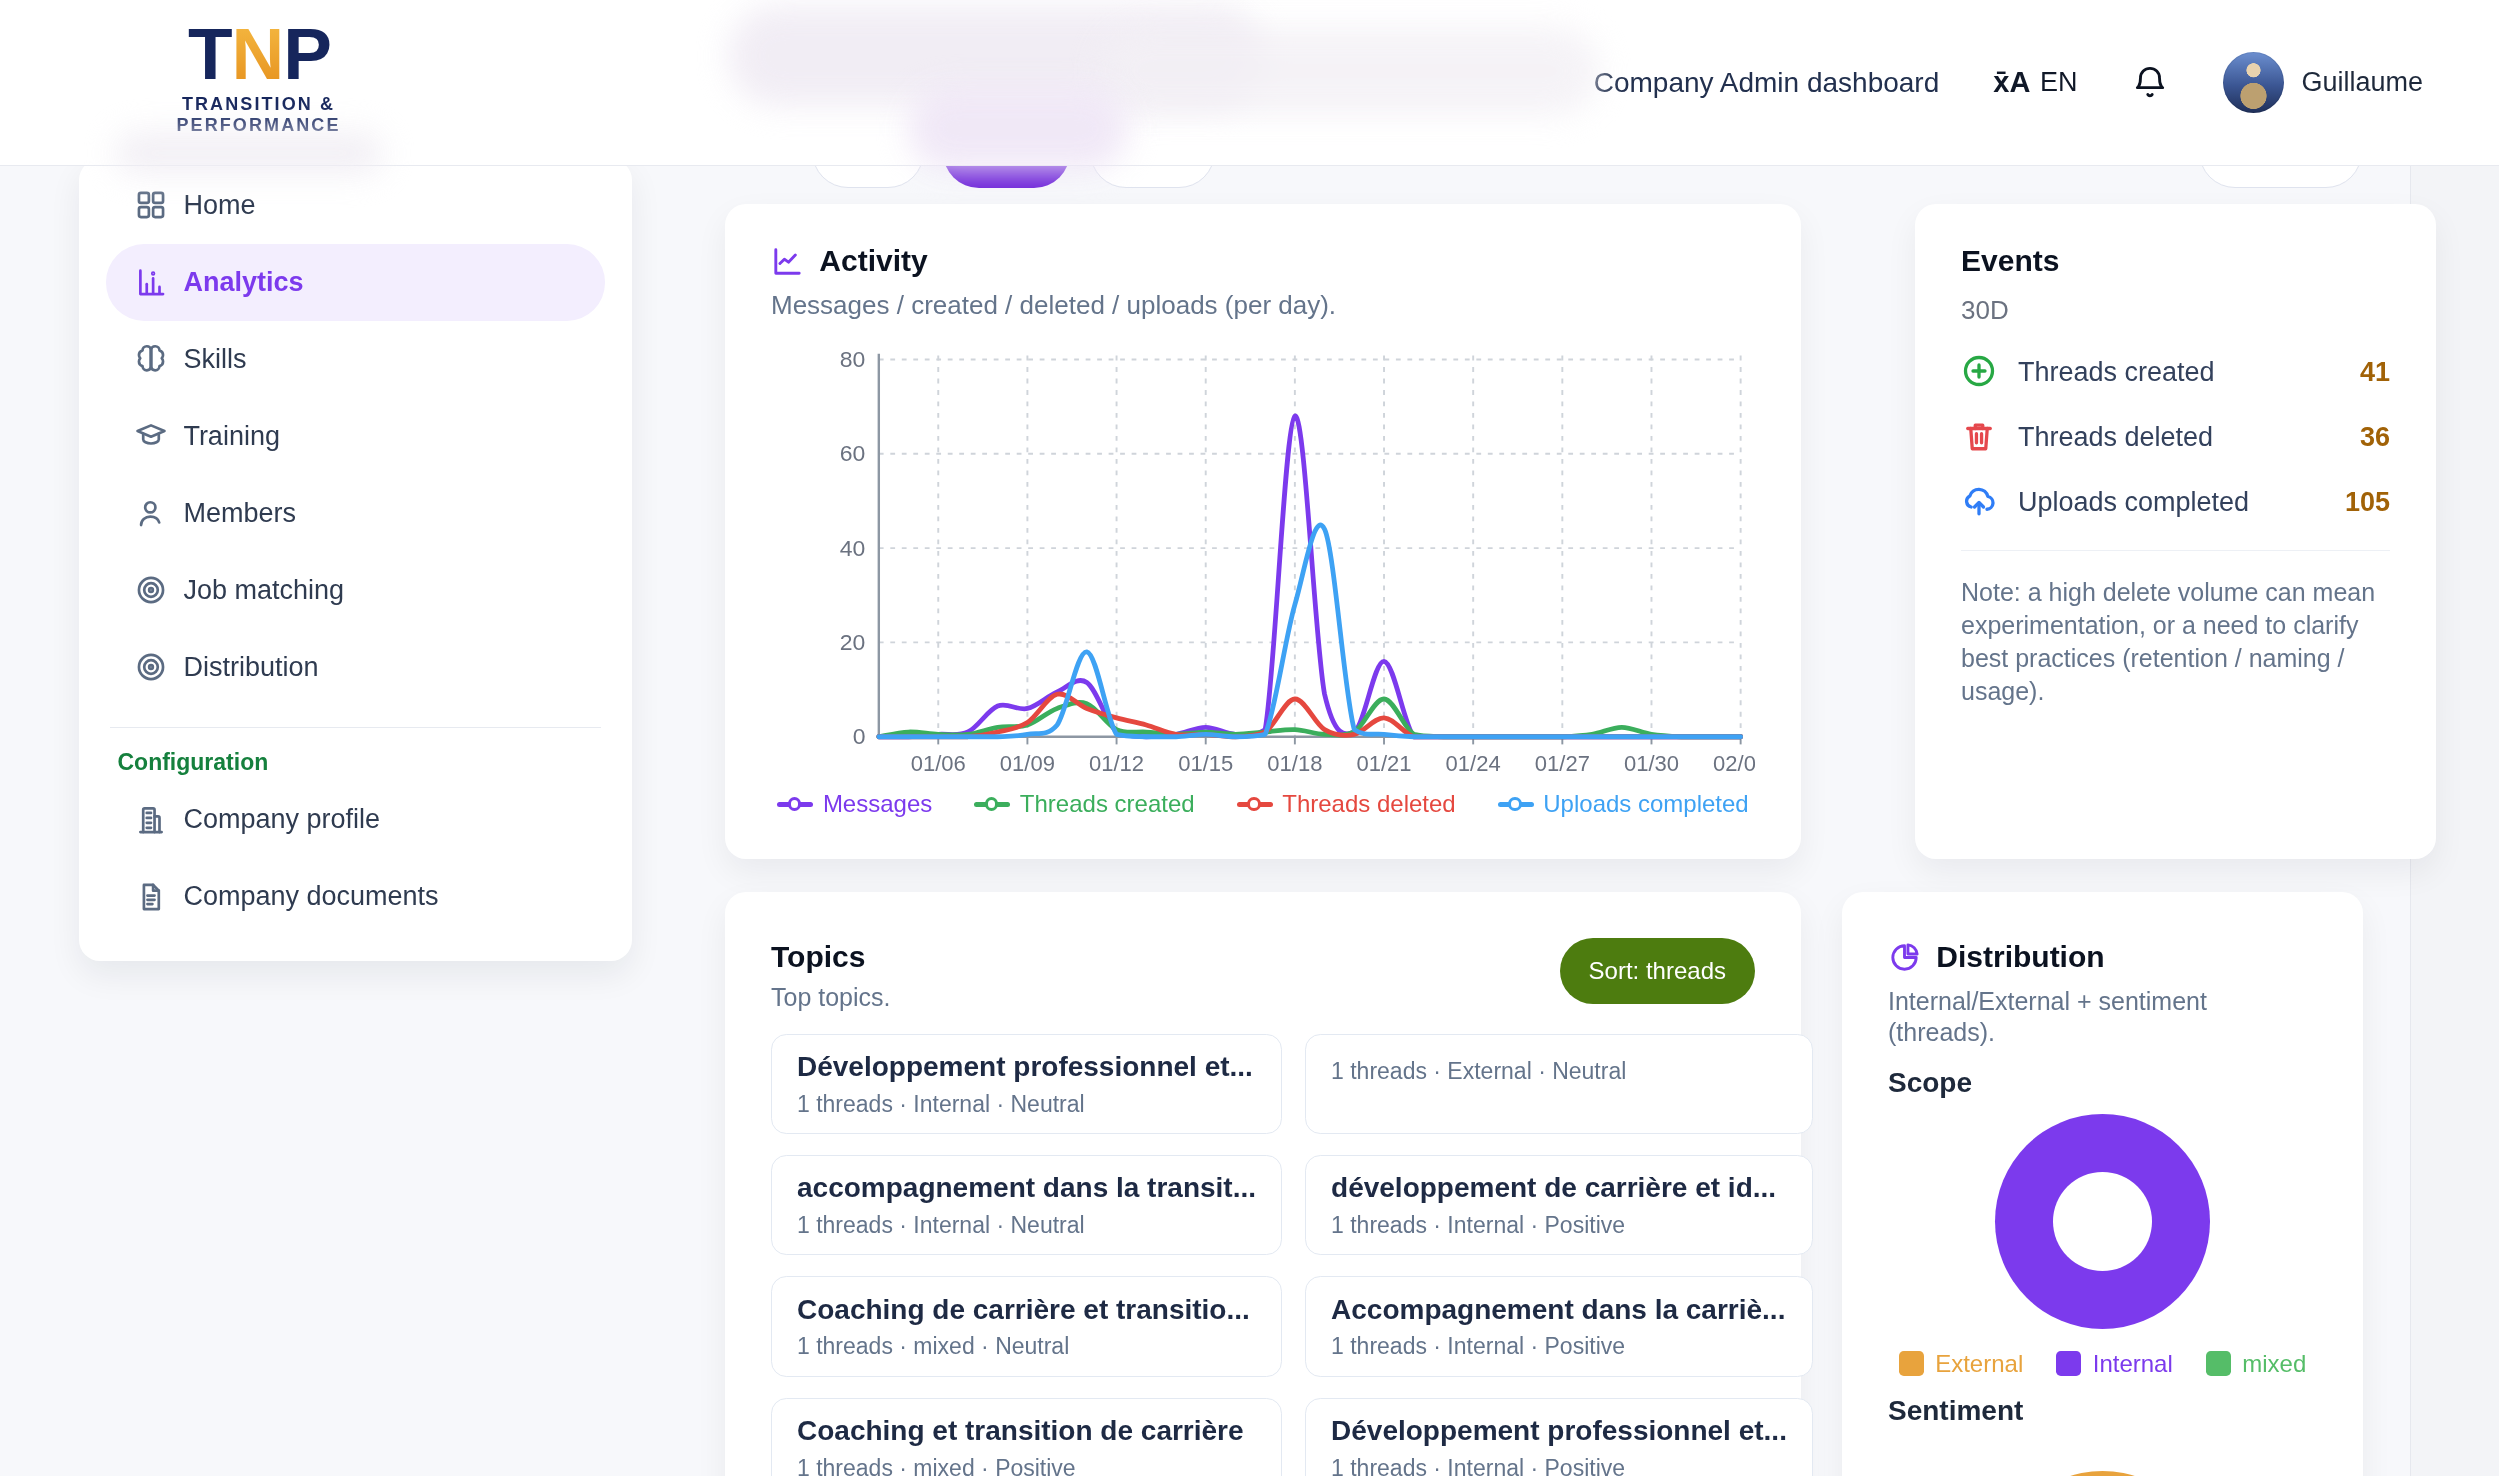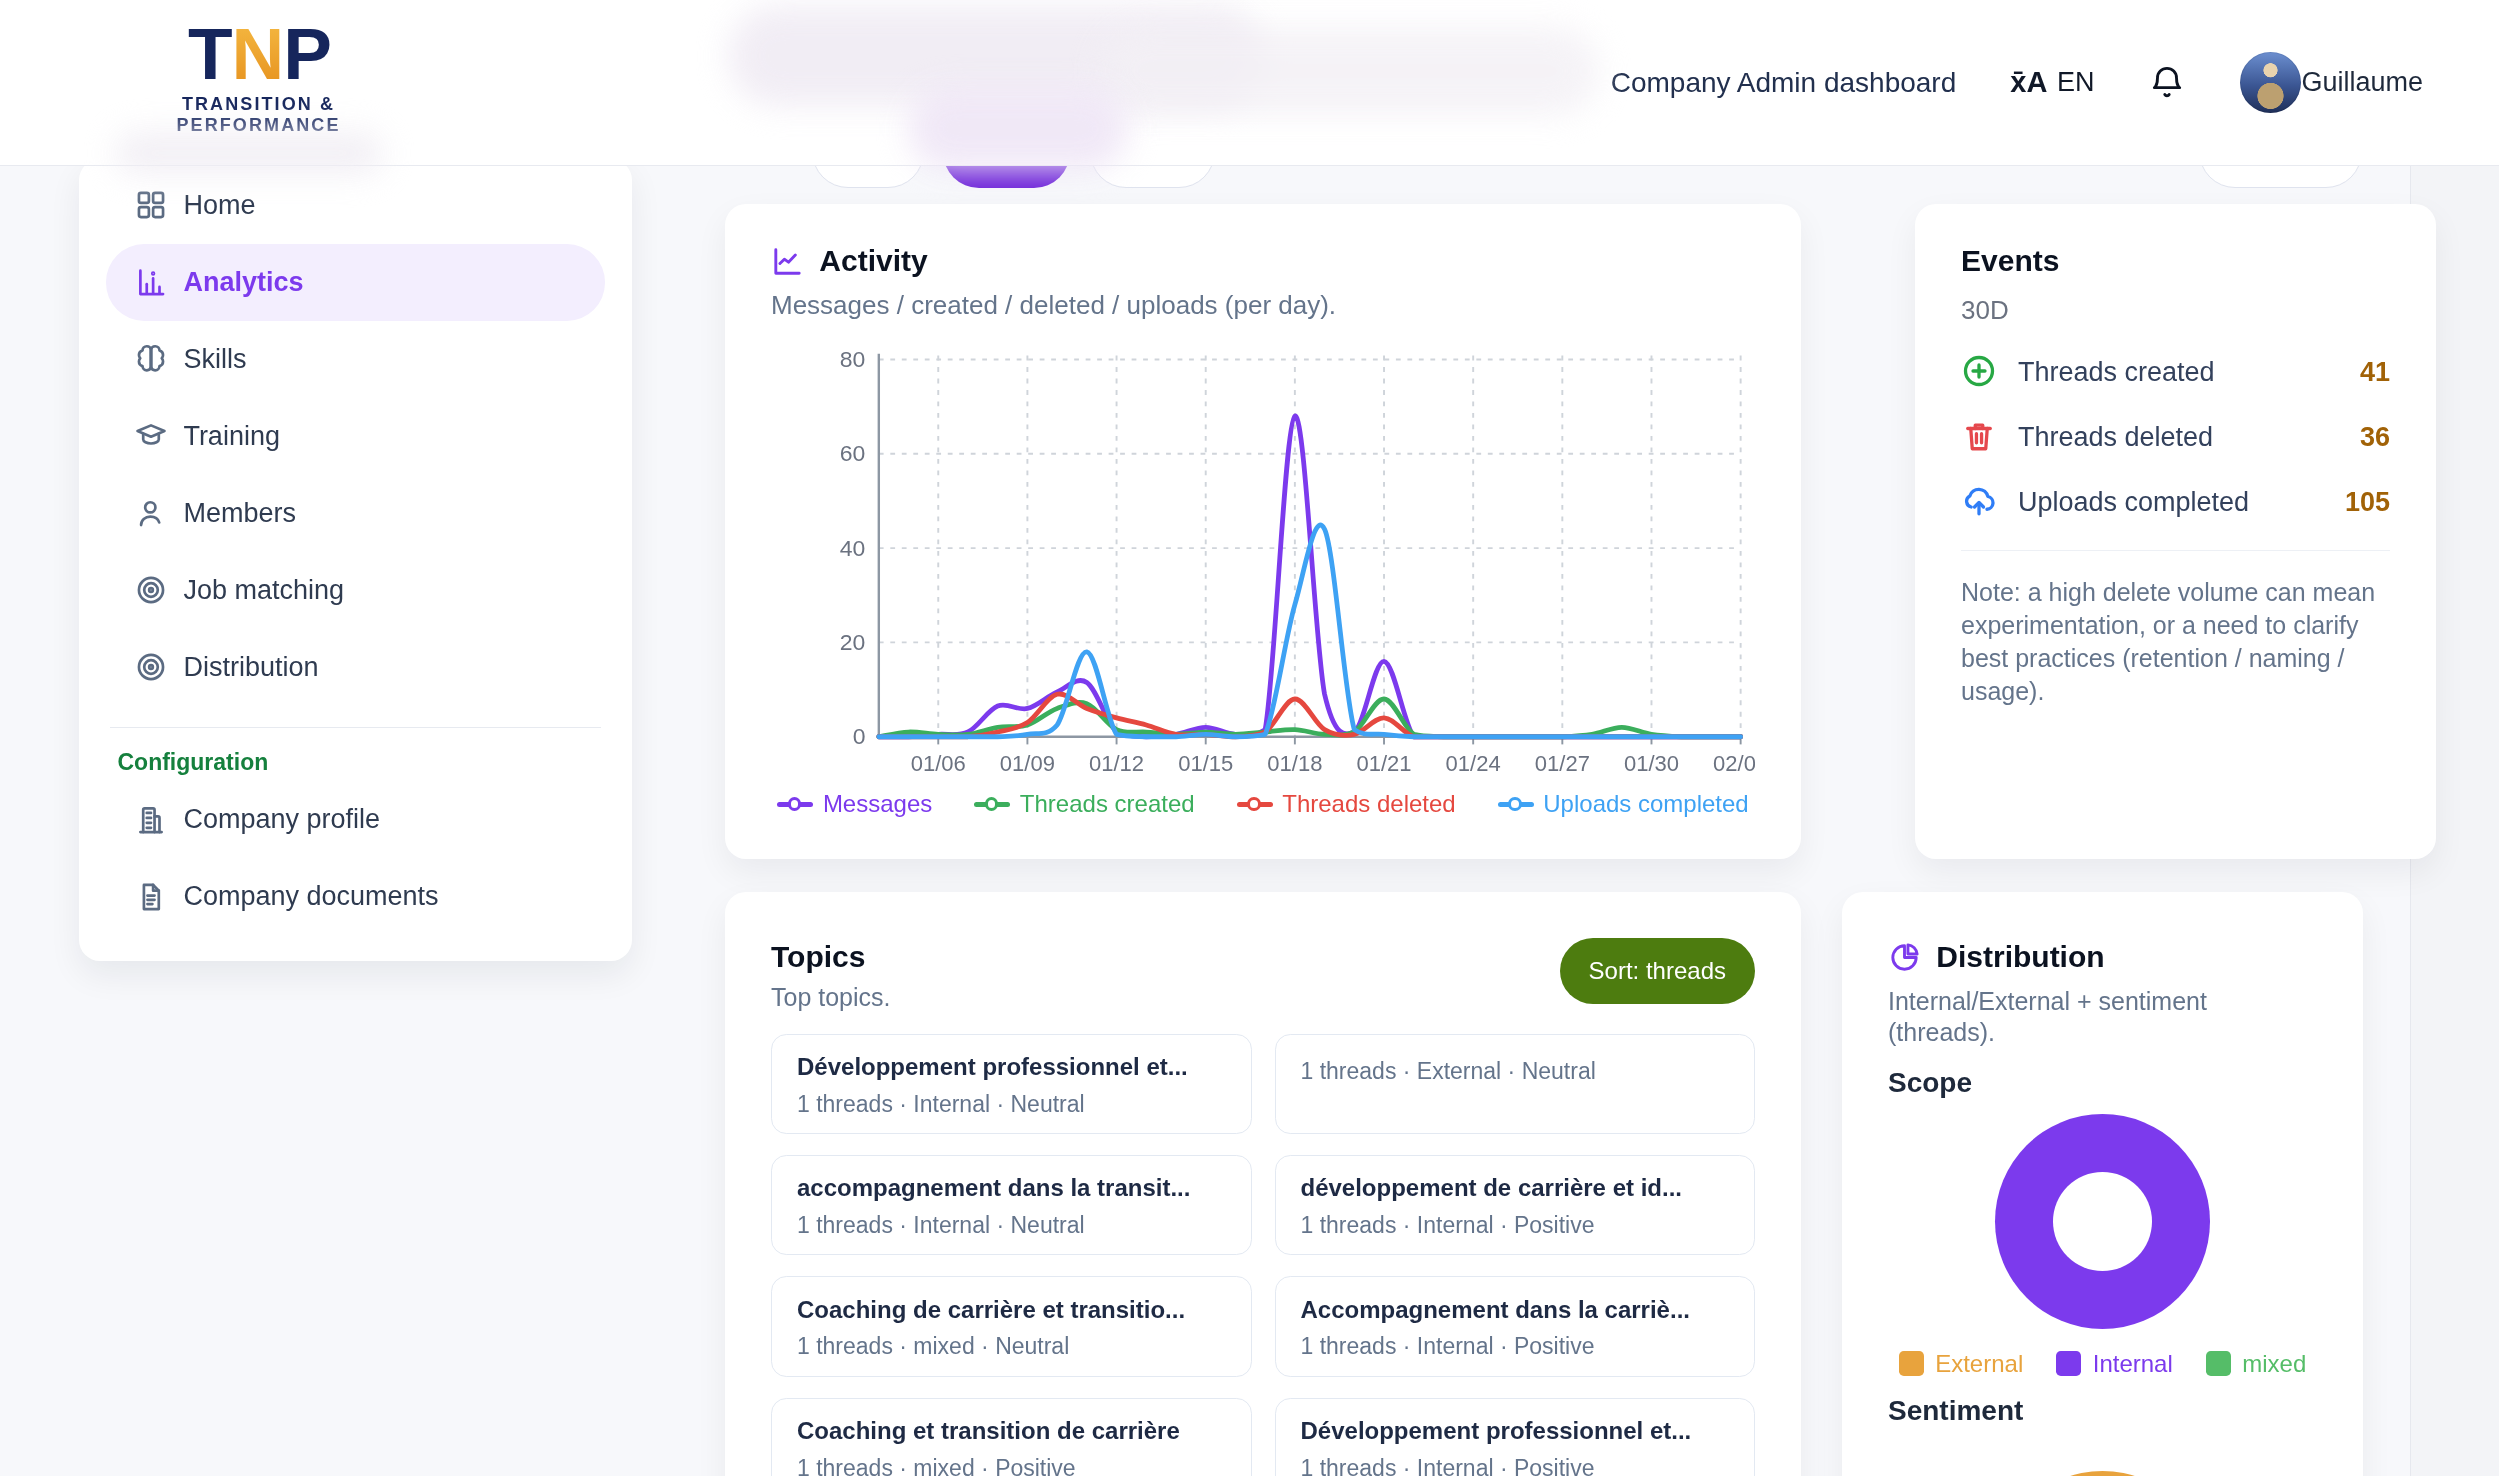--- a/index.html
+++ b/index.html
@@ -17,21 +17,21 @@
   .brand{position:absolute;left:115px;top:17px;width:287px;text-align:center;}
   .brand-word{font-size:73px;font-weight:700;letter-spacing:-2.9px;color:#16265c;line-height:73px;}
   .brand-word .ln{background:linear-gradient(180deg,#f6bc45 0%,#e58f1c 100%);
     -webkit-background-clip:text;background-clip:text;color:transparent;padding:0 1.9px;}
   .brand-tagline{font-size:18px;font-weight:600;letter-spacing:2.1px;color:#16265c;margin-top:3.8px;}
   .header-right{position:absolute;right:77px;top:0;height:165px;display:flex;align-items:center;gap:54px;}
   .hdr-title{font-size:28px;font-weight:500;color:#22304e;}
   .lang{display:flex;align-items:center;gap:9.6px;font-size:27px;color:#101828;cursor:default;}
   .lang .glyph{font-size:29px;font-weight:600;}
   .bell{width:38px;height:42px;}
-  .userchip{display:flex;align-items:center;}
+  .userchip{display:flex;align-items:center;gap:17px;}
   .avatar{width:61px;height:61px;border-radius:50%;
     background:
       radial-gradient(circle at 50% 30%, #e9d3ae 0 13%, rgba(0,0,0,0) 14%),
       radial-gradient(circle at 50% 72%, #bca070 0 24%, rgba(0,0,0,0) 25%),
       linear-gradient(180deg,#6c8fd0 0%,#3b5693 55%,#1f2f58 100%);
     box-shadow:inset 0 0 0 1px rgba(0,0,0,.08);}
   .username{font-size:27px;color:#1e293b;}
 
   
   .peek-pill{position:absolute;top:115px;height:73px;border-radius:36px;z-index:2;background:#fff;border:1.9px solid #dfe3ee;box-sizing:border-box;}
@@ -89,21 +89,21 @@
   .ev-value{font-size:27px;font-weight:700;color:#a16207;}
   .ev-divider{border:none;border-top:1px solid #edf0f5;margin:29px 0 25px;}
   .ev-note{font-size:25px;color:#64748b;line-height:33px;}
 
   
   .topics-header{display:flex;align-items:flex-start;justify-content:space-between;}
   .sort-pill{background:#4d7c0f;color:#fff;font-size:24px;border:none;border-radius:957px;
     padding:19px 29px;cursor:pointer;font-family:inherit;}
   #topics-grid{display:grid;grid-template-columns:1fr 1fr;gap:21px 23px;margin-top:21px;}
   .topic-card{border:1.9px solid #e3e9f2;border-radius:15.3px;padding:15.3px 25px;box-sizing:border-box;background:#fff;}
-  .topic-title{font-size:24px;font-weight:600;color:#1e2a44;line-height:33px;white-space:nowrap;overflow:hidden;}
+  .topic-title{font-size:28px;font-weight:600;color:#1e2a44;line-height:33px;white-space:nowrap;overflow:hidden;}
   .topic-meta{font-size:23px;color:#64748b;margin-top:7.7px;line-height:27px;}
 
   
   .scope-label{font-size:28px;font-weight:700;color:#1e293b;margin-top:19px;}
   .donut{width:215px;height:215px;border-radius:50%;margin:15.3px auto 0;position:relative;}
   .donut::after{content:"";position:absolute;inset:27%;border-radius:50%;background:#fff;}
   #dist-legend{display:flex;justify-content:center;gap:33px;margin-top:21px;}
   .dleg{display:flex;align-items:center;gap:11.5px;font-size:24px;}
   .dleg .sq{width:25px;height:25px;border-radius:4.8px;}
   .sentiment-label{font-size:28px;font-weight:700;color:#1e293b;margin-top:17px;}

